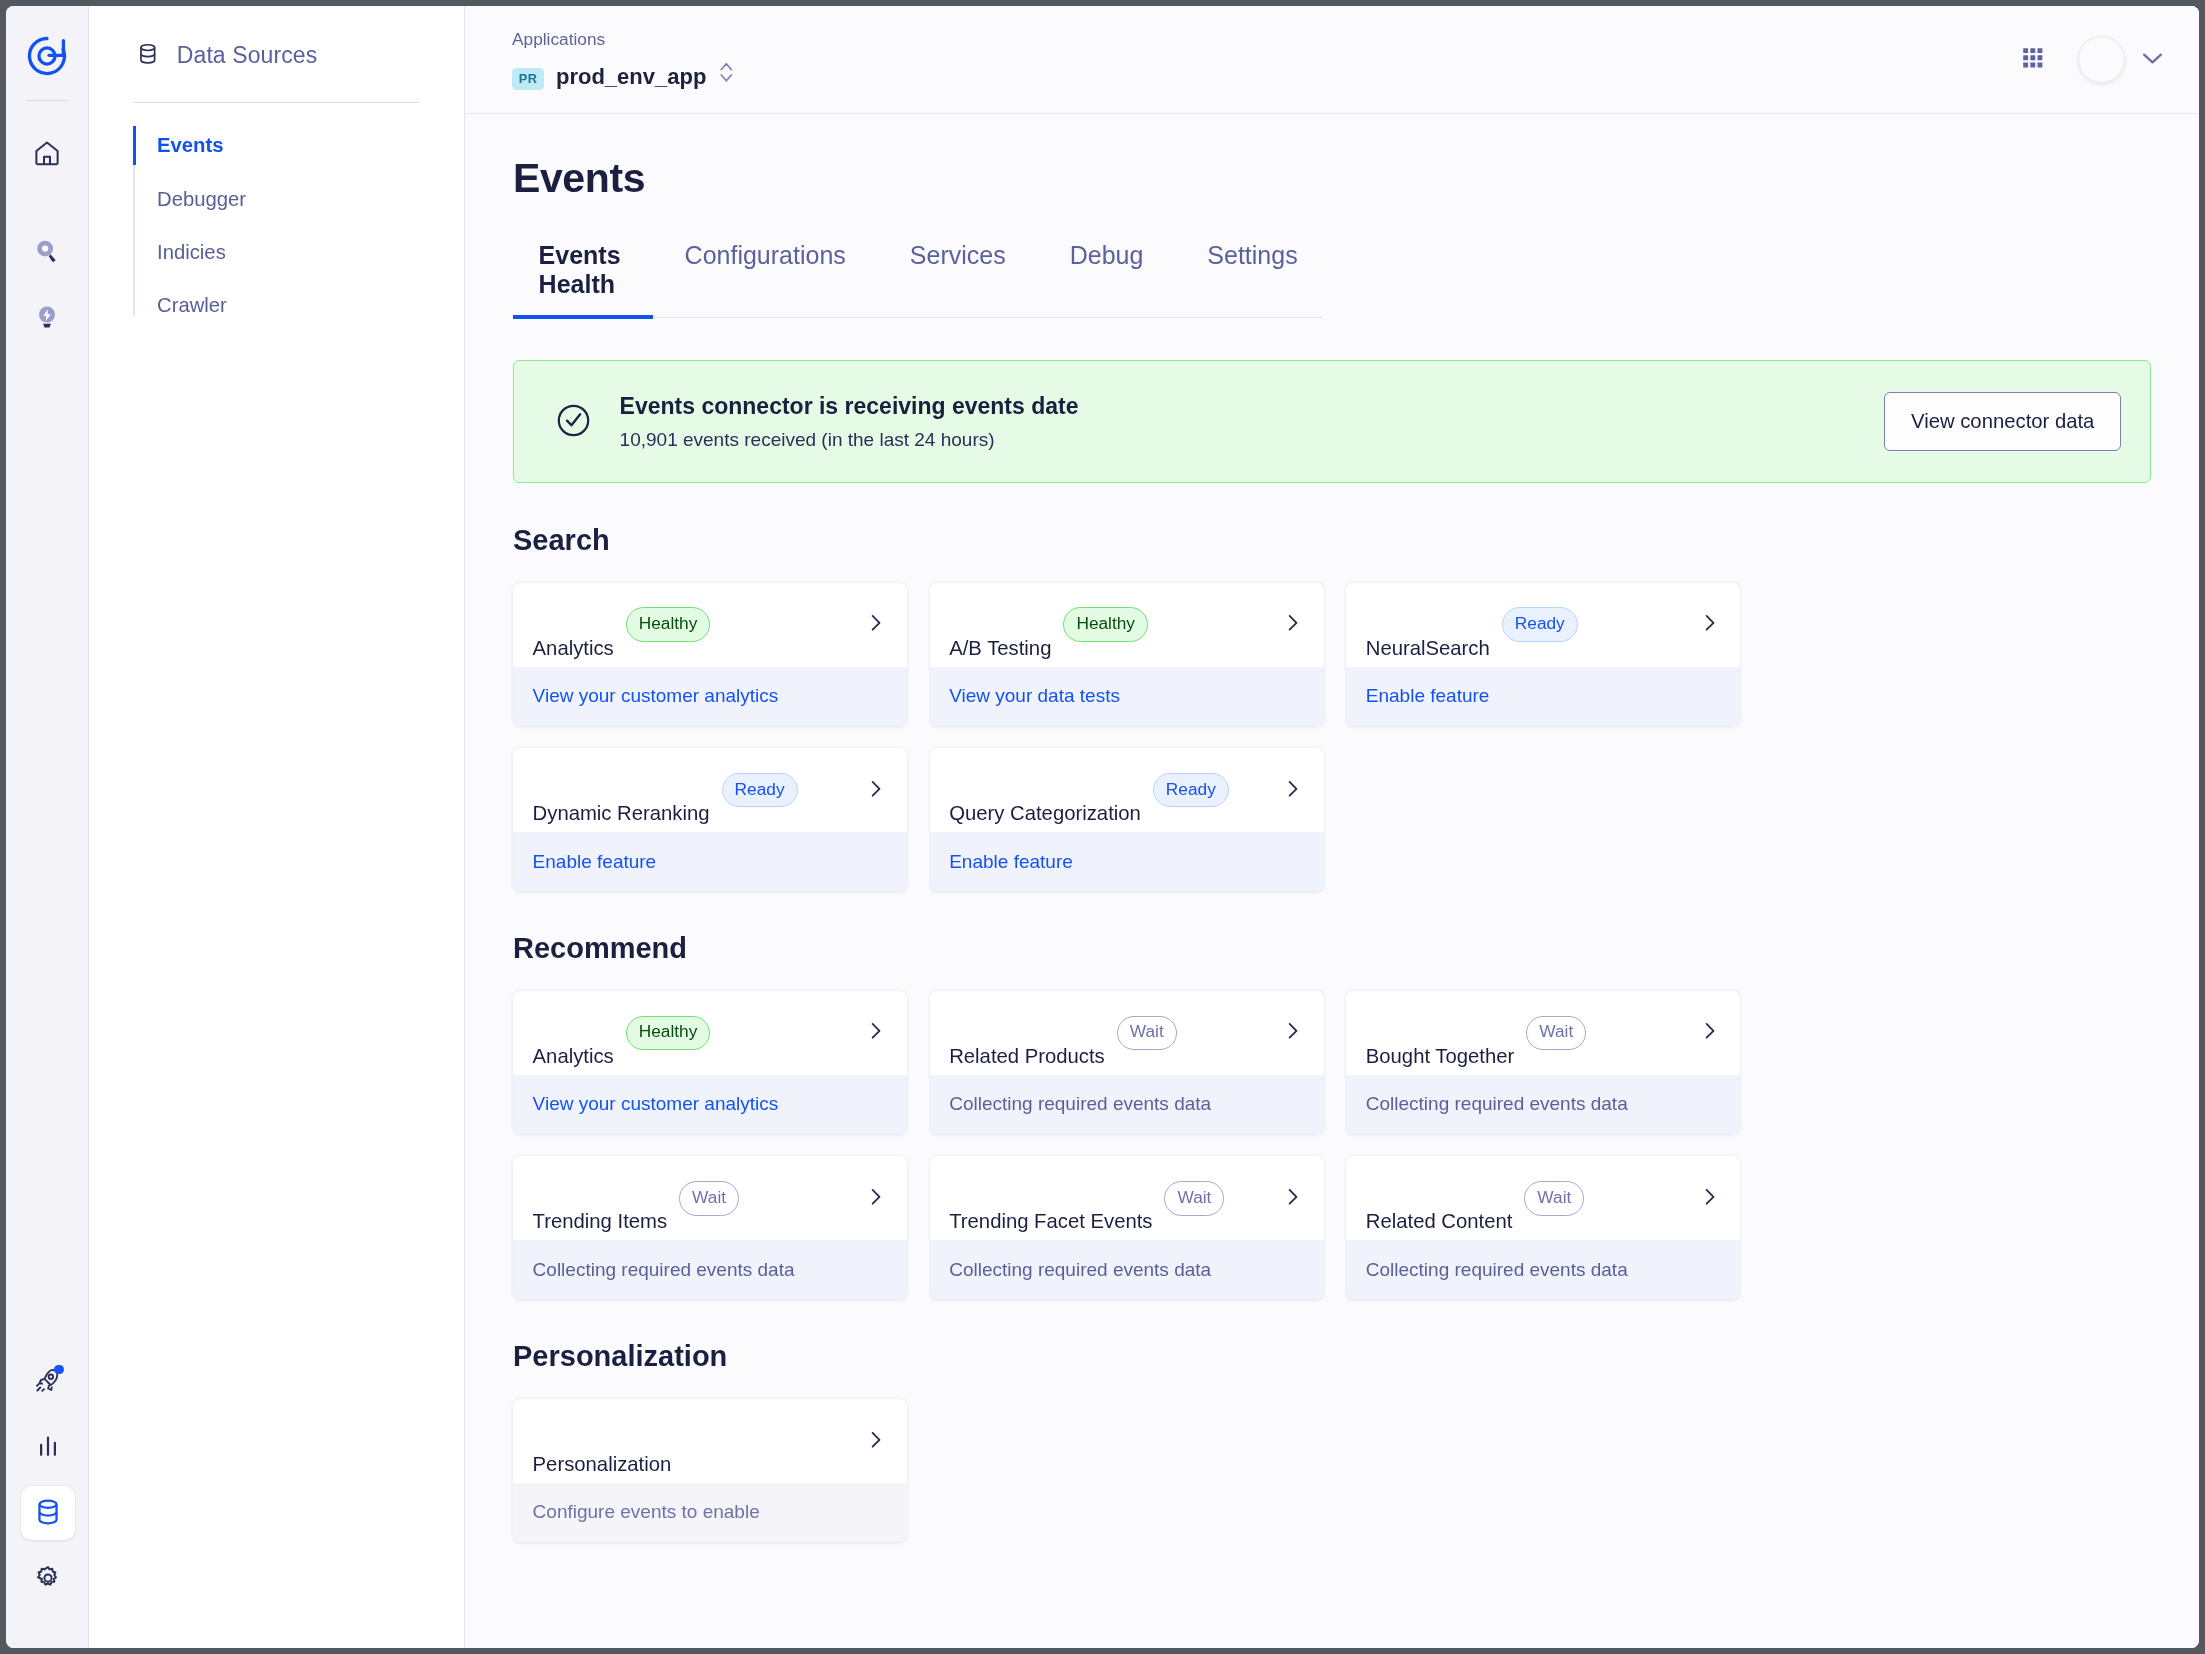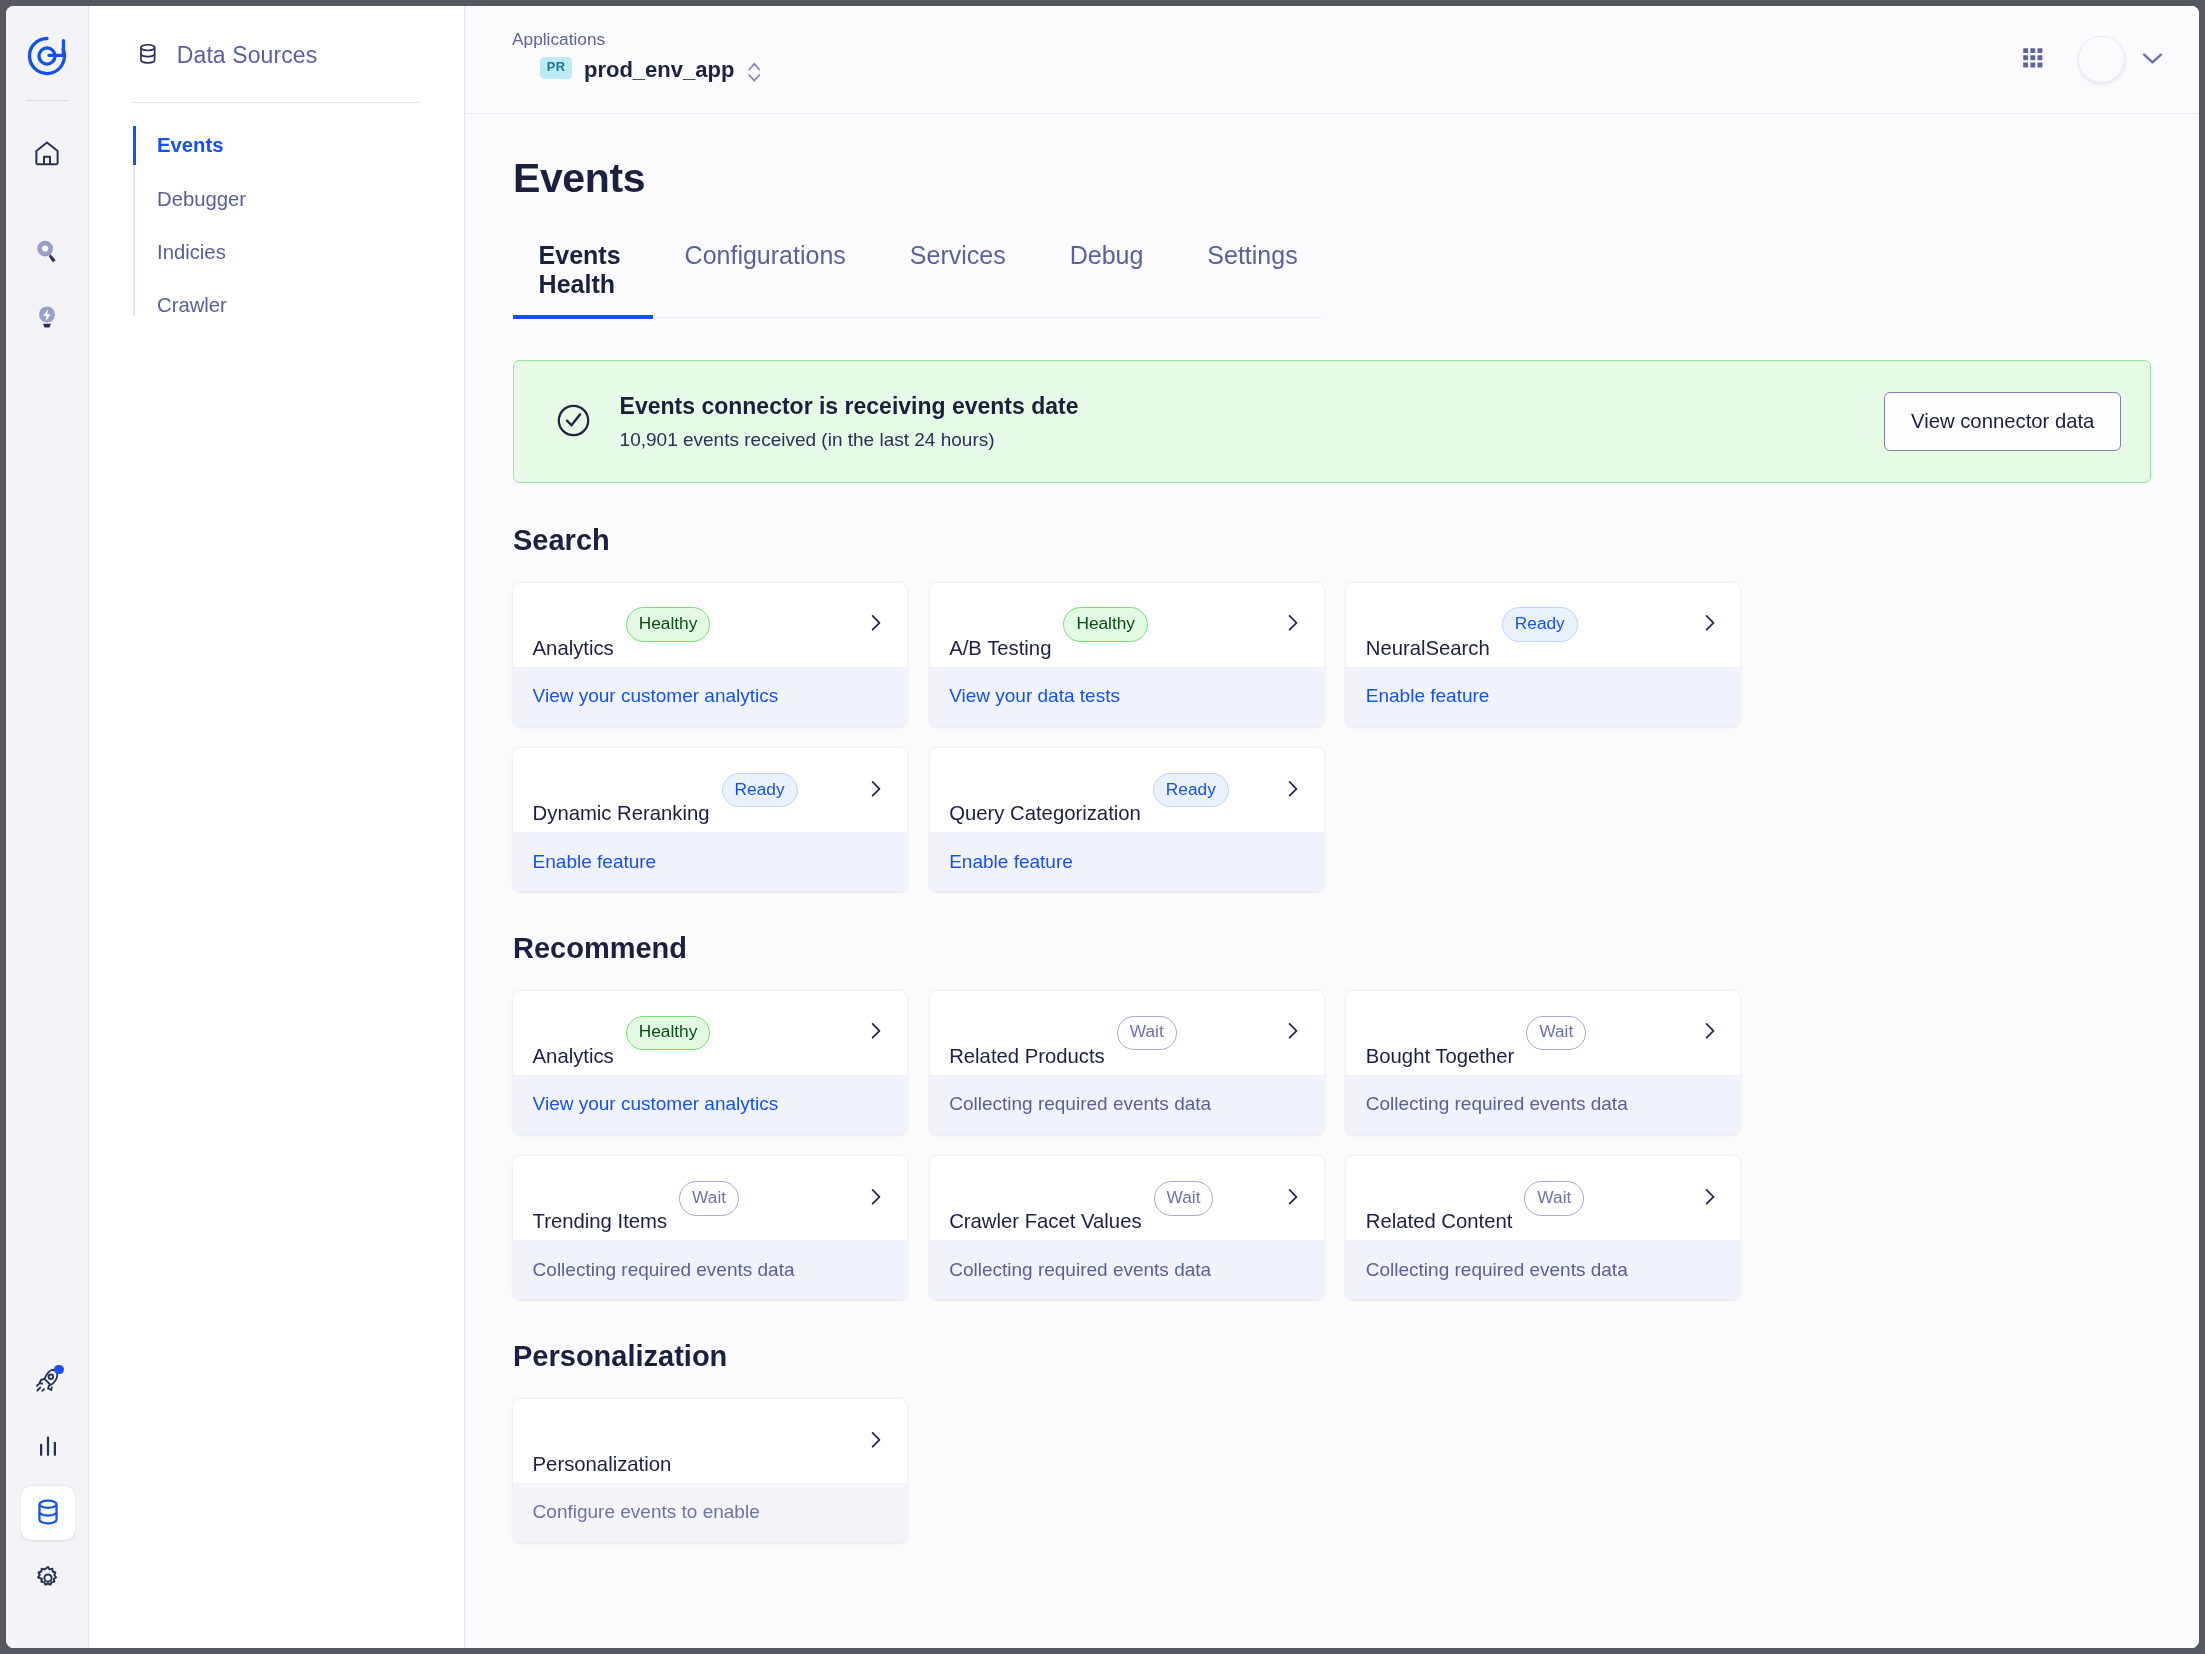--- a/index.html
+++ b/index.html
@@ -83,21 +83,21 @@
 
   .topbar {
     height: 108px; flex: 0 0 108px;
     background: #fbfbfd;
     border-bottom: 0.8px solid #e9e9f2;
     display: flex; align-items: center;
     padding: 0 36px 0 47px;
   }
   .app-sel { display: flex; flex-direction: column; gap: 6.8px; }
   .app-sel-label { font-size: 17.3px; color: #5f639c; }
-  .app-sel-row { display: flex; align-items: flex-start; gap: 12px; margin-left: 28px; }
+  .app-sel-row { display: flex; align-items: flex-end; gap: 12px; }
   .app-pill {
     background: #bdeaf5; color: #1d7591;
     font-size: 12.8px; font-weight: 700; letter-spacing: 0.3px;
     border-radius: 4.5px; padding: 4.5px 6.8px; line-height: 1;
   }
   .app-name { font-size: 22px; font-weight: 700; color: #1d2240; }
   .topbar-right { margin-left: auto; display: flex; align-items: center; gap: 33px; }
   .avatar-wrap { display: flex; align-items: center; gap: 16.6px; }
   .avatar {
     width: 47px; height: 47px; border-radius: 50%;
@@ -484,21 +484,21 @@
               <svg width="19.6" height="19.6" viewBox="0 0 16 16" fill="none">
                   <path d="M5.4 2.4 11 8l-5.6 5.6" stroke="#252b4d" stroke-width="1.5" stroke-linecap="round" stroke-linejoin="round"></path>
                 </svg>
             </span>
           </div>
           <div class="card-foot muted">Collecting required events data</div>
         </div>
 
         <div class="feature-card">
           <div class="card-top">
-            <span class="card-name">Crawler Facet Values</span>
+            <span class="card-name">Trending Facet Events</span>
             <span class="badge wait">Wait</span>
             <span class="chev">
               <svg width="19.6" height="19.6" viewBox="0 0 16 16" fill="none">
                   <path d="M5.4 2.4 11 8l-5.6 5.6" stroke="#252b4d" stroke-width="1.5" stroke-linecap="round" stroke-linejoin="round"></path>
                 </svg>
             </span>
           </div>
           <div class="card-foot muted">Collecting required events data</div>
         </div>
 

